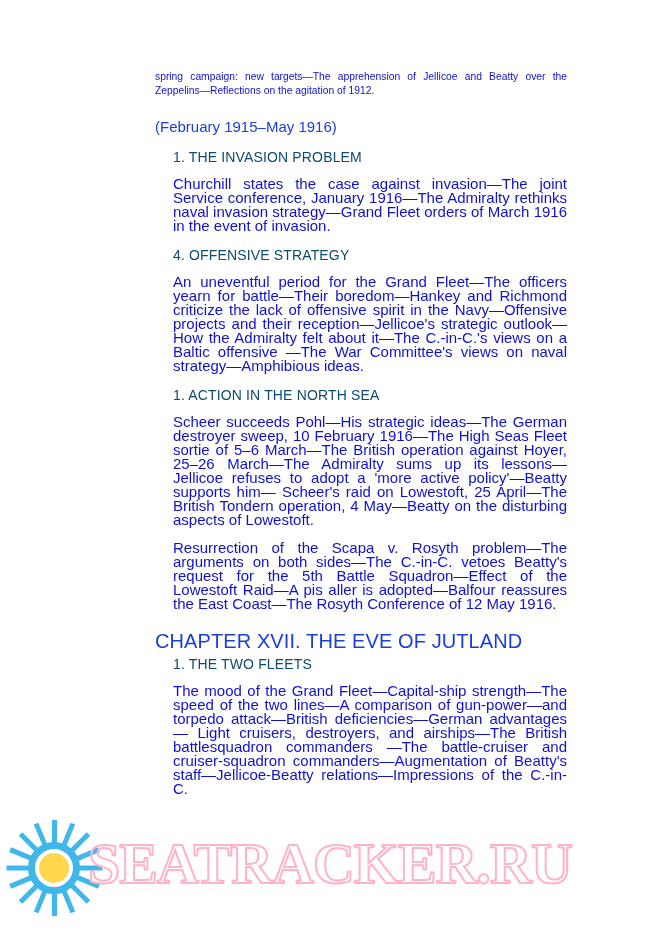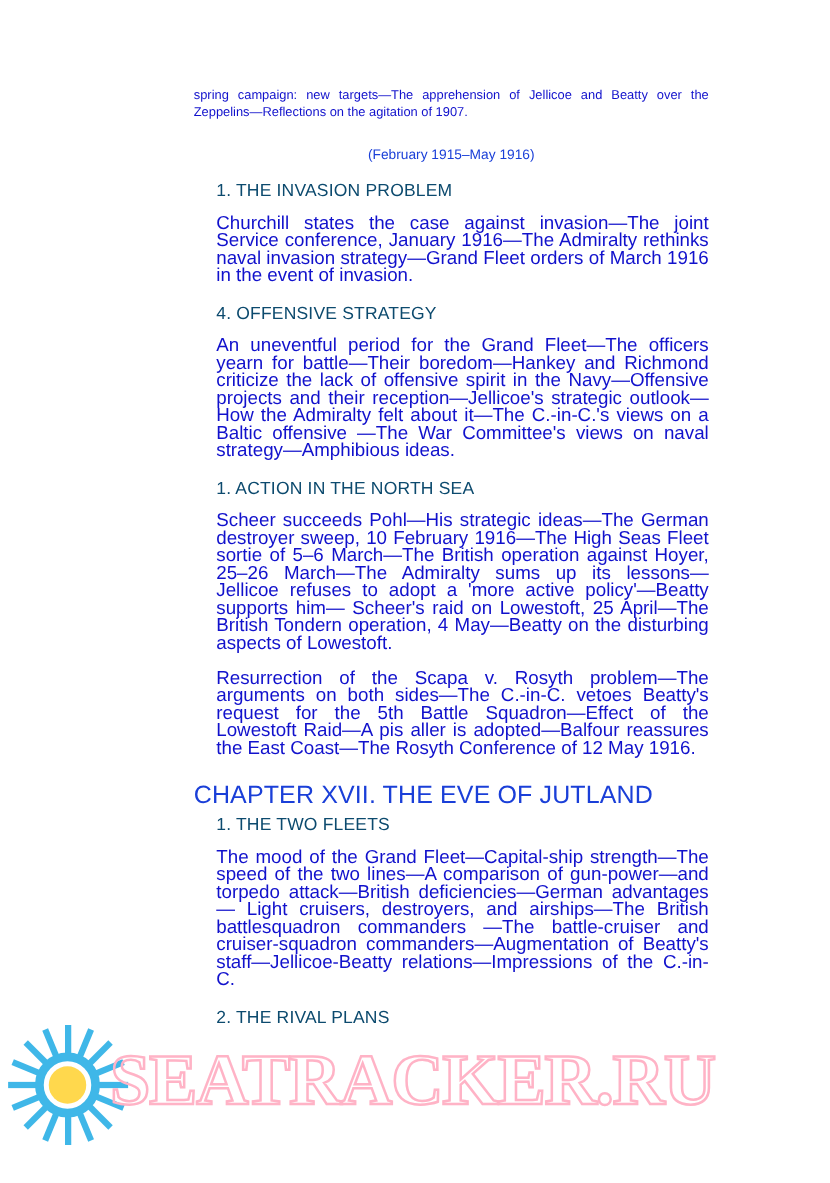--- a/index.html
+++ b/index.html
@@ -36,22 +36,22 @@
   .chapter-title {
     color: #1a3fd8;
     font-size: 20px;
     line-height: 25px;
     margin: 0 0 2px 0;
     font-weight: normal;
     letter-spacing: 0.1px;
   }
   .chapter-date {
     color: #1a3fd8;
-    font-size: 11px;
-    text-align: center;
+    font-size: 15px;
+    text-align: left;
     margin: 4px 0 14px 0;
   }
   .section {
     margin: 0 0 14px 0;
   }
   .section-title {
     color: #0c4a6e;
     font-size: 14px;
     margin: 0 0 4px 18px;
     font-weight: normal;
@@ -125,21 +125,21 @@
     border-radius: 50%;
     background: #ffd84d;
   }
 </style>
 </head>
 <body>
 
 <div class="page">
   <div class="content">
 
-    <p class="intro-para">spring campaign: new targets—The apprehension of Jellicoe and Beatty over the Zeppelins—Reflections on the agitation of 1907.</p>
+    <p class="intro-para">spring campaign: new targets—The apprehension of Jellicoe and Beatty over the Zeppelins—Reflections on the agitation of 1912.</p>
 
     <div class="chapter-date">(February 1915–May 1916)</div>
 
     <div class="section">
       <h2 class="section-title">1. THE INVASION PROBLEM</h2>
       <p class="section-body">Churchill states the case against invasion—The joint Service conference, January 1916—The Admiralty rethinks naval invasion strategy—Grand Fleet orders of March 1916 in the event of invasion.</p>
     </div>
 
     <div class="section">
       <h2 class="section-title">4. OFFENSIVE STRATEGY</h2>
@@ -156,23 +156,20 @@
     </div>
 
     <div class="chapter-block">
       <h1 class="chapter-title">CHAPTER XVII. THE EVE OF JUTLAND</h1>
 
       <div class="section">
         <h2 class="section-title">1. THE TWO FLEETS</h2>
         <p class="section-body">The mood of the Grand Fleet—Capital-ship strength—The speed of the two lines—A comparison of gun-power—and torpedo attack—British deficiencies—German advantages— Light cruisers, destroyers, and airships—The British battlesquadron commanders —The battle-cruiser and cruiser-squadron commanders—Augmentation of Beatty's staff—Jellicoe-Beatty relations—Impressions of the C.-in-C.</p>
       </div>
 
-      <div class="section">
-        <h2 class="section-title">2. THE RIVAL PLANS</h2>
-      </div>
     </div>
 
   </div>
 
   <div class="watermark">
     <div class="wm-sun">
       <div class="ray" style="transform: rotate(0deg);"></div>
       <div class="ray" style="transform: rotate(22.5deg);"></div>
       <div class="ray" style="transform: rotate(45deg);"></div>
       <div class="ray" style="transform: rotate(67.5deg);"></div>

